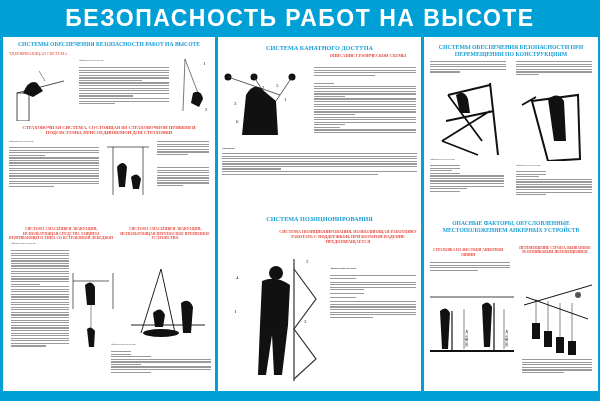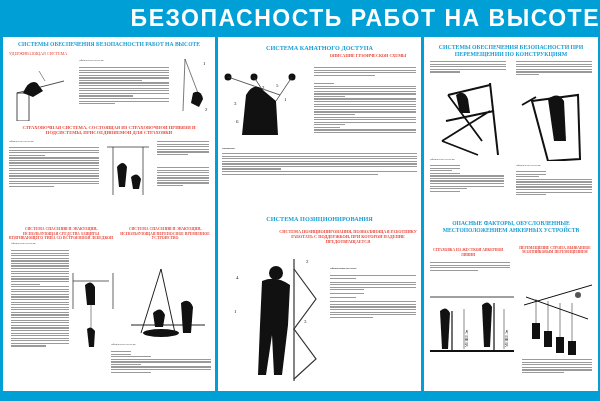--- a/index.html
+++ b/index.html
@@ -1,21 +1,21 @@
 <!DOCTYPE html>
 <html><head>
 <meta charset="utf-8">
 <style>
   * { box-sizing: border-box; margin: 0; padding: 0; }
   html, body { width: 600px; height: 401px; overflow: hidden; }
   body { background: #00a0d6; font-family: "Liberation Serif", serif; position: relative; }
   .title {
     position: absolute; left: 0; top: 0; width: 600px; height: 36px;
     color: #ffffff; font-family: "Liberation Sans", sans-serif; font-weight: bold;
-    font-size: 23px; letter-spacing: 1.5px; text-align: right; line-height: 36px;
+    font-size: 23px; letter-spacing: 1.5px; text-align: center; line-height: 36px;
   }
   .panel { position: absolute; top: 37px; height: 354px; background: #ffffff; overflow: hidden; }
   .p1 { left: 3px; width: 212px; }
   .p2 { left: 218px; width: 203px; }
   .p3 { left: 424px; width: 174px; }
   .h-blue { color: #1a9fd6; font-weight: bold; text-align: center; font-size: 6.2px; line-height: 7px; text-transform: uppercase; }
   .h-red { color: #e8493c; font-weight: bold; text-align: center; font-size: 4.6px; line-height: 5.4px; text-transform: uppercase; }
   .h-red-l { color: #e8493c; font-size: 4.2px; line-height: 5px; text-transform: uppercase; }
   .txt { font-size: 2.6px; line-height: 3.2px; color: #333; }
   .abs { position: absolute; }

